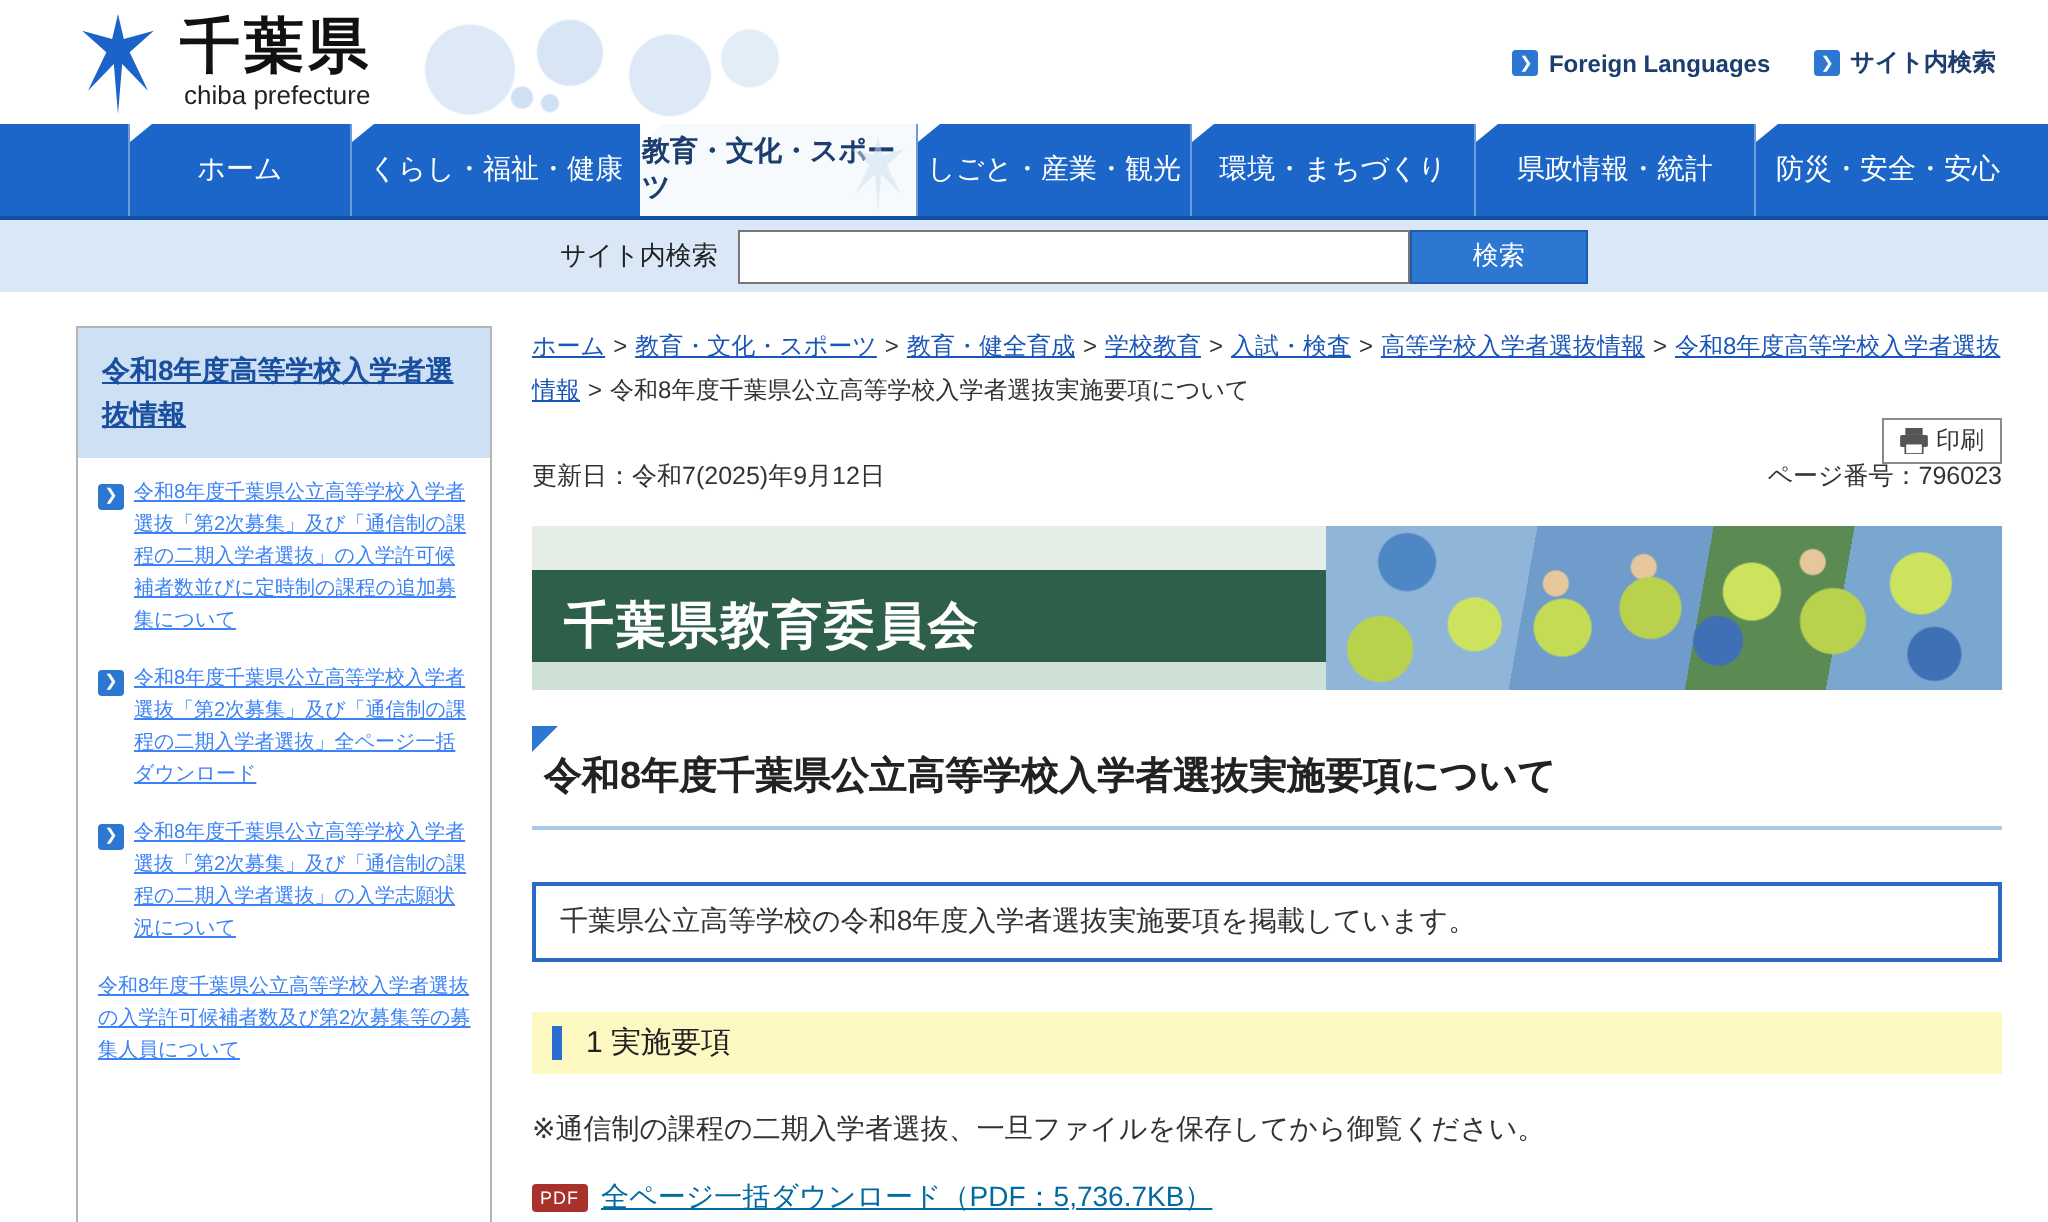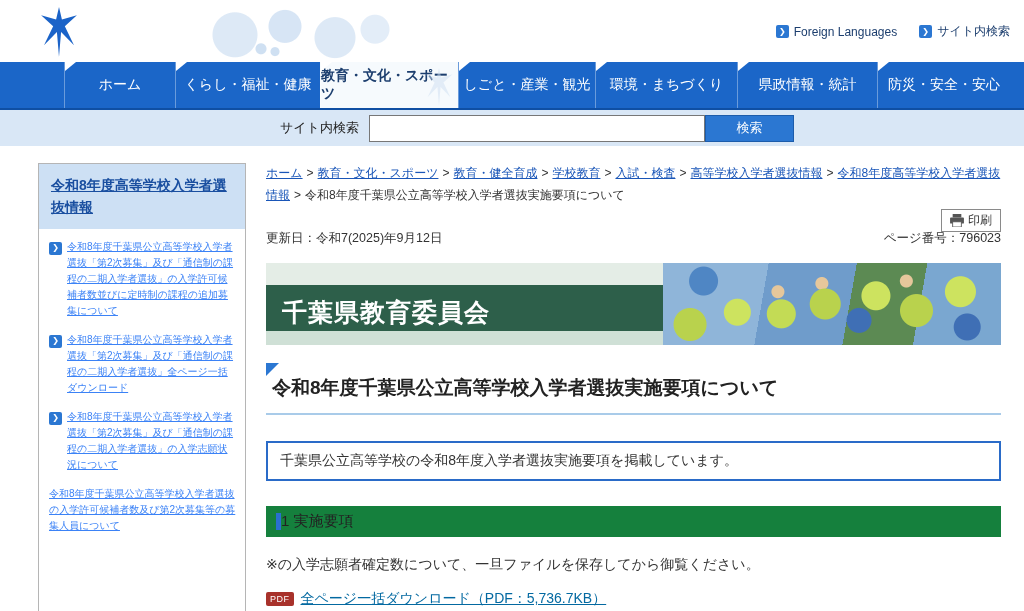--- a/index.html
+++ b/index.html
@@ -15,21 +15,21 @@
       radial-gradient(circle at 70% 60%, #dde9f6 0 20px, transparent 21px),
       radial-gradient(circle at 90% 45%, #e3edf8 0 14px, transparent 15px),
       radial-gradient(circle at 33% 80%, #cfe0f2 0 5px, transparent 6px),
       radial-gradient(circle at 40% 85%, #cfe0f2 0 4px, transparent 5px);
   }
   .logo-wrap { position:absolute; left:38px; top:7px; display:flex; align-items:flex-start; gap:10px; }
   .logo-mark { width:42px; height:50px; }
   .logo-texts { display:flex; flex-direction:column; }
   .site-name { font-size:30px; font-weight:bold; color:#111; letter-spacing:2px; line-height:1.1; }
   .site-name-en { font-size:13px; color:#222; margin-left:2px; }
-  .header-links { position:absolute; right:14px; top:23px; display:flex; gap:22px; }
+  .header-links { position:absolute; right:26px; top:23px; display:flex; gap:22px;font-weight:bold; }
   .header-link { display:flex; align-items:center; gap:5px; font-size:12px; color:#1c3e6e; cursor:pointer; }
   .sq-arrow { display:inline-flex; align-items:center; justify-content:center;
     width:13px; height:13px; background:#2b77d2; border-radius:2px; }
   .sq-arrow::before { content:"❯"; color:#fff; font-size:8px; line-height:1; }
 
   
   .nav { display:flex; height:48px; background:#1b66c8; border-bottom:2px solid #0f4fa3; }
   .nav-spacer-l { width:64px; } .nav-spacer-r { width:14px; }
   .nav-tab { position:relative; display:flex; align-items:center; justify-content:center;
     color:#fff; font-size:14px; cursor:pointer; border-left:1px solid rgba(255,255,255,.35); }
@@ -91,38 +91,42 @@
   
   .page-title-block { position:relative; margin-top:16px; padding:14px 0 12px 6px; border-bottom:2px solid #a9cbe9; }
   .title-corner { position:absolute; left:0; top:2px; width:0; height:0;
     border-top:13px solid #2b77d2; border-right:13px solid transparent; }
   .page-title { font-size:19px; color:#222; }
 
   
   .desc-box { margin-top:26px; border:2px solid #2a6bc8; padding:9px 12px; font-size:14px; color:#333; }
 
   
-  .section-heading { margin-top:25px; background:#15803d; padding:6px 10px; display:flex; align-items:center; gap:0; }
+  .section-heading { margin-top:25px; background:#fef9c3; padding:6px 10px; display:flex; align-items:center; gap:12px; }
   .section-bar { width:5px; height:17px; background:#2a6fd0; }
   .section-heading-text { font-size:15px; color:#222; }
   .section-note { margin-top:19px; font-size:14px; color:#333; }
   .pdf-row { margin-top:16px; display:flex; align-items:center; gap:7px; }
   .pdf-badge { background:#a8322b; color:#fff; font-size:9px; font-weight:normal;
     padding:2px 4px; border-radius:2px; letter-spacing:.5px; }
   .pdf-link { font-size:14px; color:#0369a1; text-decoration:underline; cursor:pointer; }
 </style>
 </head>
 <body>
 
 <div class="header">
   <div class="header-decor"></div>
   <div class="logo-wrap">
     <svg class="logo-mark" viewBox="0 0 100 120">
       <path fill="#1b63c8" d="M50 0 L57 30 L93 20 L64 46 L86 92 L55 60 L50 120 L45 60 L14 92 L36 46 L7 20 L43 30 Z"></path>
     </svg>
+    <div class="logo-texts">
+      <span class="site-name">千葉県</span>
+      <span class="site-name-en">chiba prefecture</span>
+    </div>
   </div>
   <div class="header-links">
     <span class="header-link">
       <span class="sq-arrow"></span>
       <span>Foreign Languages</span>
     </span>
     <span class="header-link">
       <span class="sq-arrow"></span>
       <span>サイト内検索</span>
     </span>
@@ -209,21 +213,21 @@
 
     <div class="desc-box">
       <span>千葉県公立高等学校の令和8年度入学者選抜実施要項を掲載しています。</span>
     </div>
 
     <div class="section-heading">
       <span class="section-bar"></span>
       <span class="section-heading-text">1 実施要項</span>
     </div>
 
-    <div class="section-note">※の入学志願者確定数について、一旦ファイルを保存してから御覧ください。</div>
+    <div class="section-note">※通信制の課程の二期入学者選抜、一旦ファイルを保存してから御覧ください。</div>
 
     <div class="pdf-row">
       <span class="pdf-badge">PDF</span>
       <a class="pdf-link">全ページ一括ダウンロード（PDF：5,736.7KB）</a>
     </div>
 
   </div>
 </div>
 
 </body></html>

